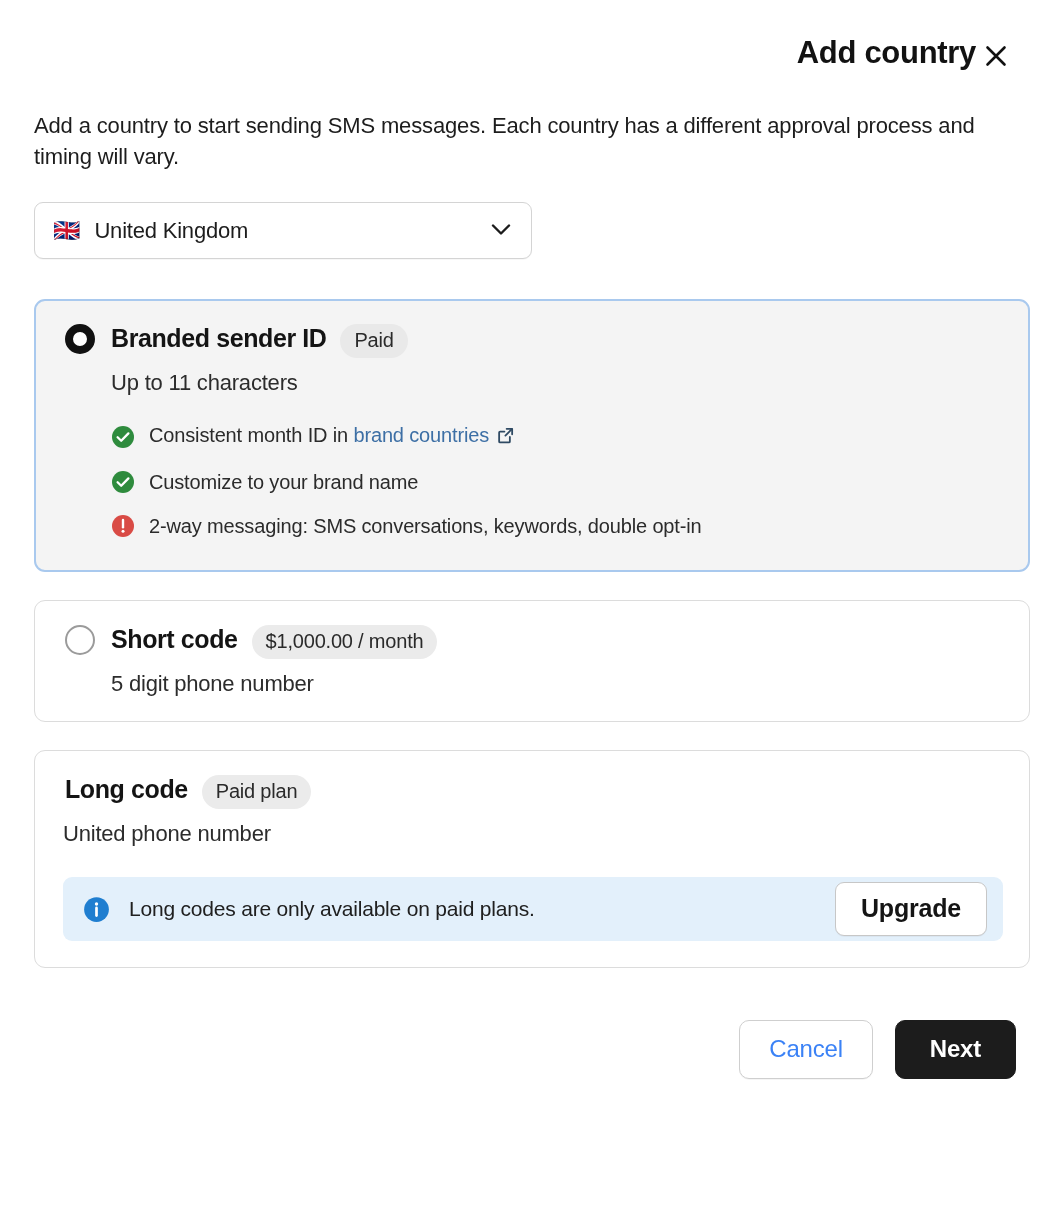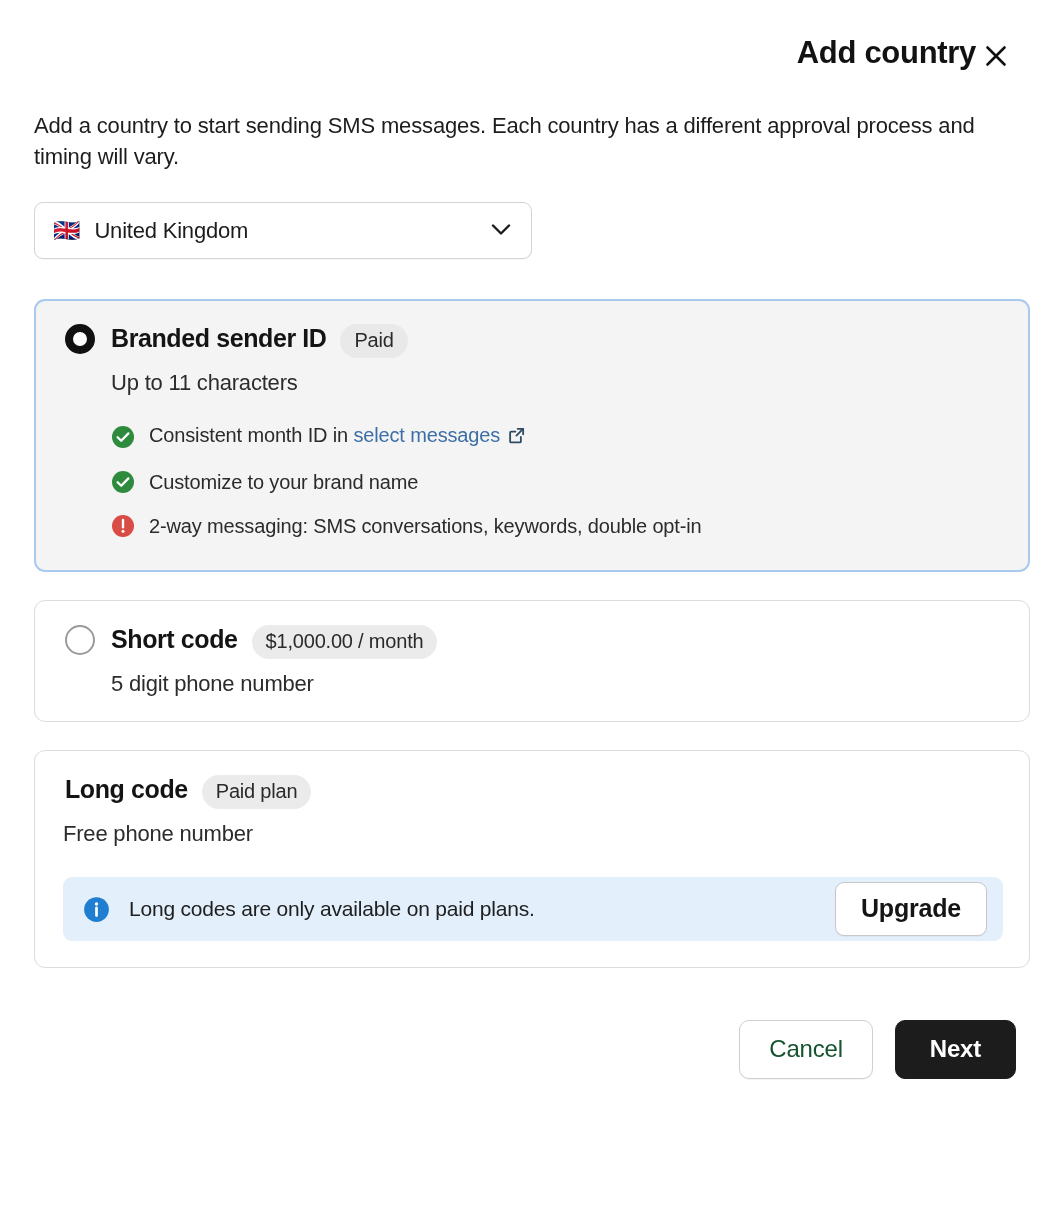--- a/index.html
+++ b/index.html
@@ -241,21 +241,21 @@
   }
   .btn {
     font-family: "Liberation Sans", sans-serif;
     border-radius: 10px;
     cursor: pointer;
     letter-spacing: -0.2px;
   }
   .btn-cancel {
     background: #ffffff;
     border: 1px solid #cfcfcf;
-    color: #14532d;
+    color: #3b82f6;
     font-size: 24px;
     padding: 14px 29px 15px;
     box-shadow: 0 1px 0 rgba(0,0,0,0.04);
   }
   .btn-next {
     background: #1c1c1c;
     border: 1px solid #1c1c1c;
     color: #ffffff;
     font-size: 24px;
     font-weight: bold;
@@ -302,21 +302,21 @@
 
       <div class="features">
 
         <div class="feature">
           <span class="feature-icon">
             <svg width="24" height="24" viewBox="0 0 24 24">
               <circle cx="12" cy="12" r="11" fill="#2e8b3d"></circle>
               <path d="M6.6 12.3 L10.2 15.8 L17.4 8.4" stroke="#ffffff" stroke-width="2.3" fill="none" stroke-linecap="round" stroke-linejoin="round"></path>
             </svg>
           </span>
-          <span class="feature-text"><span>Consistent month ID in </span><a class="feature-link">select messages</a><span class="ext-icon"><svg width="19" height="19" viewBox="0 0 20 20" fill="none">
+          <span class="feature-text"><span>Consistent month ID in </span><a class="feature-link">brand countries</a><span class="ext-icon"><svg width="19" height="19" viewBox="0 0 20 20" fill="none">
                   <path d="M11.2 3 H17 V8.8" stroke="#2f4a63" stroke-width="1.9" stroke-linecap="round" stroke-linejoin="round"></path>
                   <path d="M16.6 3.4 L9.9 10.1" stroke="#2f4a63" stroke-width="1.9" stroke-linecap="round"></path>
                   <path d="M14.6 11.6 V16.2 a1 1 0 0 1 -1 1 H4.3 a1 1 0 0 1 -1 -1 V6.9 a1 1 0 0 1 1 -1 H8.9" stroke="#2f4a63" stroke-width="1.9" stroke-linecap="round" stroke-linejoin="round"></path>
                 </svg></span></span>
         </div>
 
         <div class="feature">
           <span class="feature-icon">
             <svg width="24" height="24" viewBox="0 0 24 24">
               <circle cx="12" cy="12" r="11" fill="#2e8b3d"></circle>
@@ -347,21 +347,21 @@
         <span class="badge">$1,000.00 / month</span>
       </div>
       <div class="card-sub">5 digit phone number</div>
     </div>
 
     <div class="card plain">
       <div class="card-head norad">
         <span class="card-title">Long code</span>
         <span class="badge">Paid plan</span>
       </div>
-      <div class="card-sub card-sub-nomargin">Free phone number</div>
+      <div class="card-sub card-sub-nomargin">United phone number</div>
 
       <div class="banner">
         <span class="info-icon">
           <svg width="27" height="27" viewBox="0 0 24 24">
             <circle cx="12" cy="12" r="11" fill="#1f7ed0"></circle>
             <circle cx="12" cy="7.1" r="1.5" fill="#ffffff"></circle>
             <path d="M12 10.6 V17.4" stroke="#ffffff" stroke-width="2.4" stroke-linecap="round"></path>
           </svg>
         </span>
         <span class="banner-text">Long codes are only available on paid plans.</span>

